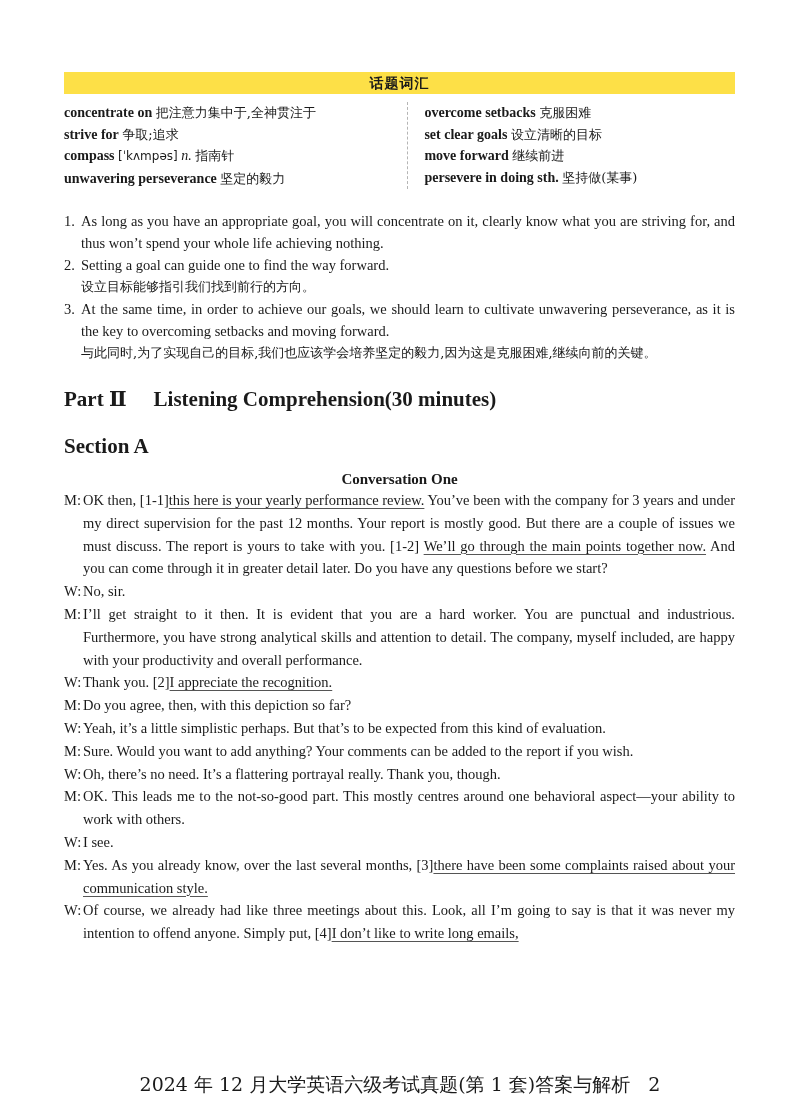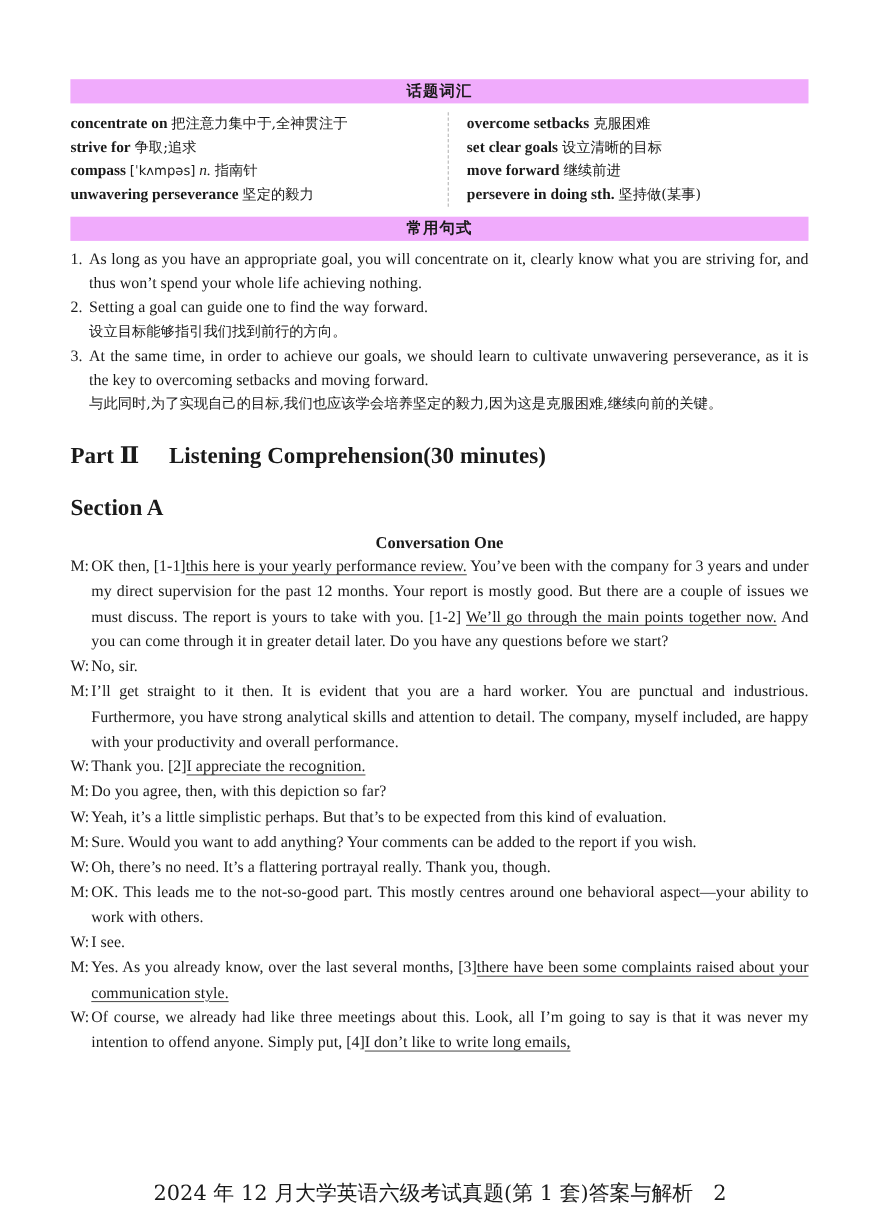--- a/index.html
+++ b/index.html
@@ -15,34 +15,34 @@
       font-family: "Liberation Serif", "DejaVu Serif", serif;
       color: #1a1a1a;
     }
     .page {
       position: absolute;
       left: 64px;
       top: 72px;
       width: 671px;
     }
     .bar {
-      background: #f0abfc;
+      background: #fde047;
       height: 22px;
       line-height: 22px;
       text-align: center;
       font-family: "DejaVu Sans", "Liberation Sans", sans-serif;
       font-weight: bold;
       font-size: 14px;
       letter-spacing: 1px;
       color: #1a1a1a;
     }
     .vocab {
       display: flex;
       margin-top: 8px;
-      margin-bottom: 9px;
+      margin-bottom: 21px;
     }
     .vocab-col {
       width: 345px;
       font-size: 14px;
       line-height: 21.5px;
     }
     .vocab-col.right {
       border-left: 1px dashed #b5b5b5;
       padding-left: 16px;
       width: 312px;
@@ -178,21 +178,20 @@
         <span class="en">move forward</span>
         <span class="cn">继续前进</span>
       </div>
       <div>
         <span class="en">persevere in doing sth.</span>
         <span class="cn">坚持做(某事)</span>
       </div>
     </div>
   </div>
 
-  <div class="bar">常用句式</div>
 
   <div class="sentences">
     <div class="sent">
       <span class="num">1.</span>
       <div class="body">
         <span>As long as you have an appropriate goal, you will concentrate on it, clearly know what you are striving for, and thus won’t spend your whole life achieving nothing.</span>
       </div>
     </div>
     <div class="sent">
       <span class="num">2.</span>

